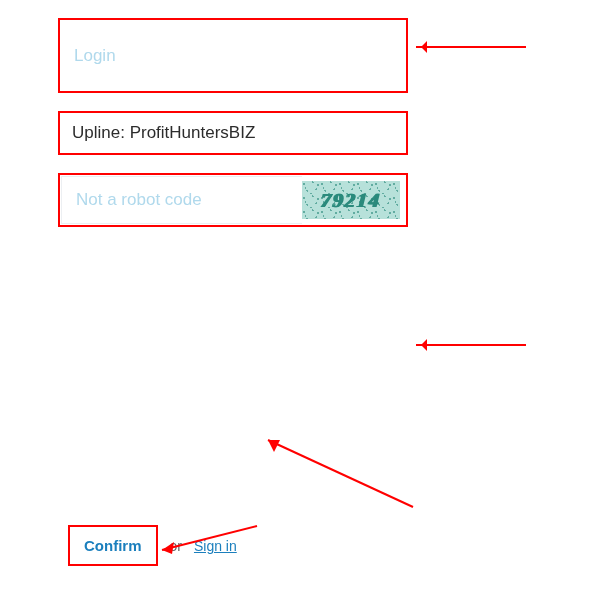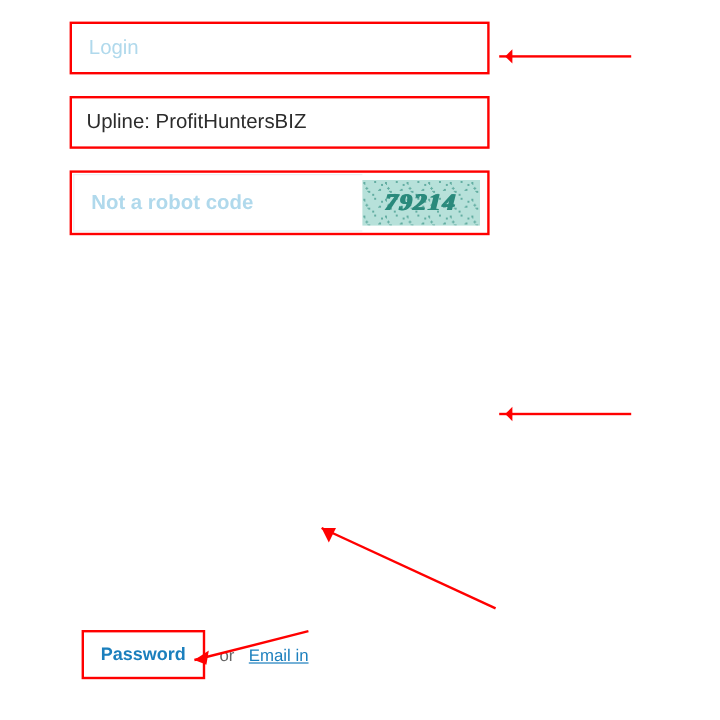--- a/index.html
+++ b/index.html
@@ -14,21 +14,21 @@
     position: absolute;
     left: 58px;
     top: 18px;
     width: 350px;
   }
   .field-group {
     border: 2px solid #ff0000;
     background: #fff;
   }
   .field {
-    height: 40px;
+    height: 71px;
     display: flex;
     align-items: center;
     padding: 0 14px;
     border-bottom: 1px solid #eceff2;
   }
   .field:last-child { border-bottom: none; }
   .field input {
     width: 100%;
     border: none;
     outline: none;
@@ -64,21 +64,20 @@
     border: 1px solid #eceff2;
     border-right: none;
     margin: 1px 0 1px 1px;
   }
   .captcha-input-wrap input {
     width: 100%;
     border: none;
     outline: none;
     font-size: 17px;
     background: transparent;
-    font-weight: bold;
   }
   .captcha-input-wrap input::placeholder { color: #b0d9ec; }
   .captcha-img {
     width: 98px;
     margin: 6px 6px 6px 0;
     background: #b7e1da;
     display: flex;
     align-items: center;
     justify-content: center;
     position: relative;
@@ -167,23 +166,23 @@
       <input type="text" placeholder="Not a robot code" style="">
     </div>
     <div class="captcha-img">
       <div class="captcha-noise"></div>
       <span class="captcha-text">79214</span>
     </div>
   </div>
 </div>
 
 <div class="action-row">
-  <button class="continue-btn">Password</button>
+  <button class="continue-btn">Confirm</button>
   <span class="or-text">or</span>
-  <a class="signin-link">Email in</a>
+  <a class="signin-link">Sign in</a>
 </div>
 
 <div class="arrow" style="left:416px; top:46px; width:110px;"></div>
 <div class="arrow" style="left:416px; top:344px; width:110px;"></div>
 <svg style="position:absolute; left:258px; top:432px; width:160px; height:80px;" viewBox="0 0 160 80">
   <line x1="155" y1="75" x2="10" y2="8" stroke="#ff0000" stroke-width="2"></line>
   <polygon points="10,8 22,8 16,20" fill="#ff0000"></polygon>
 </svg>
 <svg style="position:absolute; left:152px; top:520px; width:110px; height:40px;" viewBox="0 0 110 40">
   <line x1="105" y1="6" x2="10" y2="30" stroke="#ff0000" stroke-width="2"></line>

